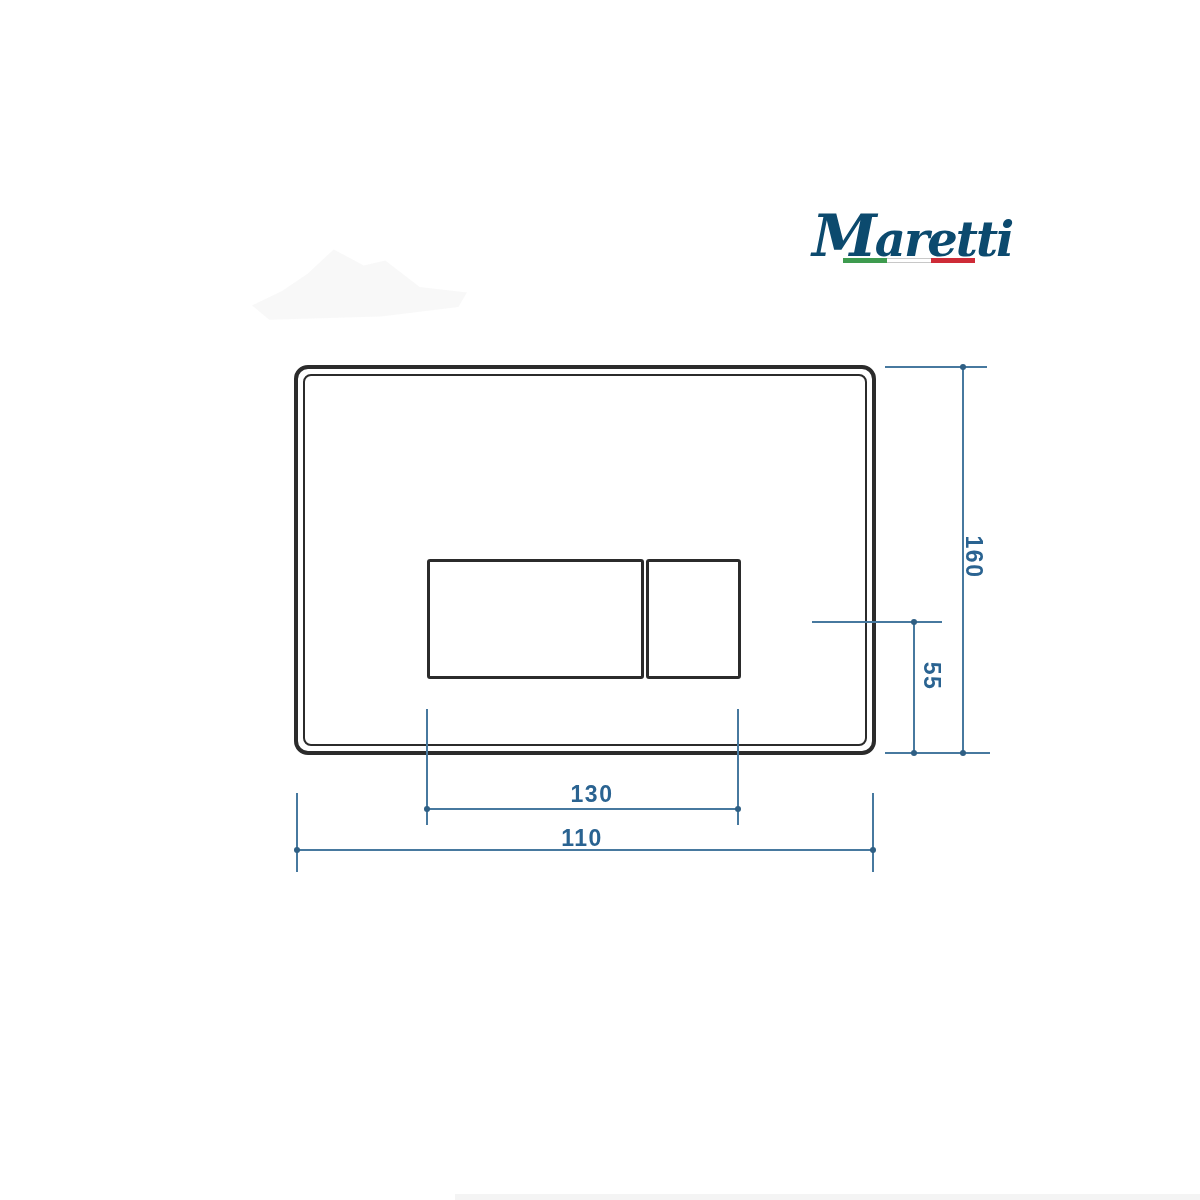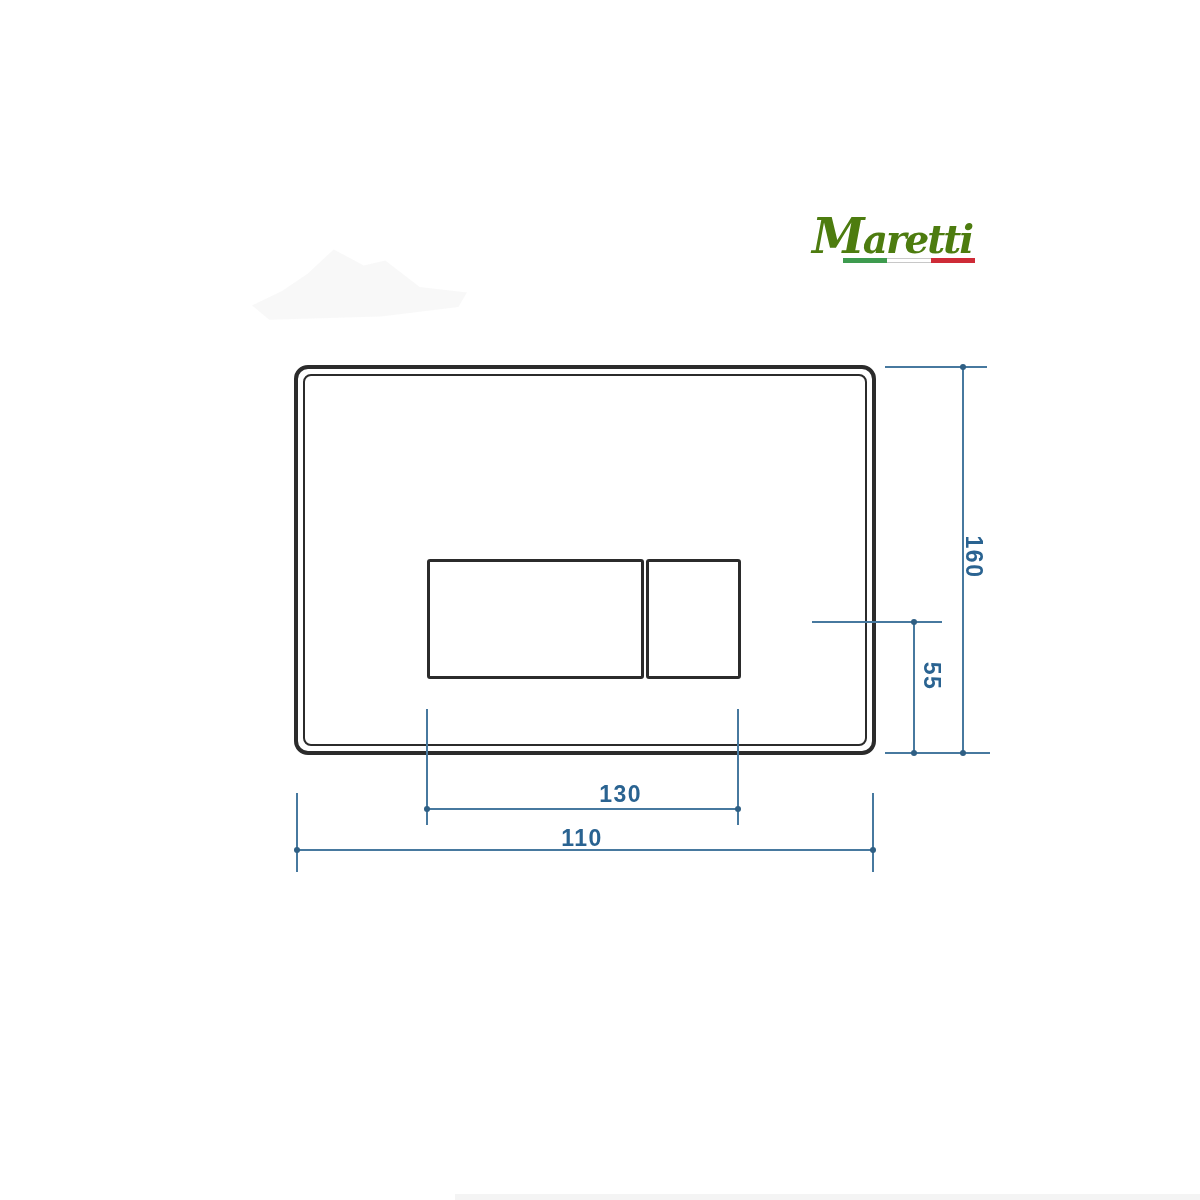--- a/index.html
+++ b/index.html
@@ -23,22 +23,22 @@
     background:#f2f2f2;opacity:.55;
     clip-path:polygon(38% 8%,52% 28%,62% 22%,78% 55%,100% 62%,96% 80%,60% 92%,8% 96%,0 78%,14% 60%,26% 38%);
   }
 
   
   .logo{position:absolute;left:812px;top:214px;width:190px;height:58px;}
   .logo-text{
     position:absolute;left:0;top:0;width:190px;
     font-family:"DejaVu Serif", serif;
     font-style:italic;font-weight:bold;
-    font-size:39px;line-height:44px;color:#4d7c0f;
-    text-align:left;letter-spacing:-2px;
+    font-size:48px;line-height:44px;color:#0c4a6e;
+    text-align:right;letter-spacing:-2px;
   }
   .logo-text::first-letter{font-size:1.22em;}
   .flag{position:absolute;left:31px;top:44px;width:132px;height:5px;display:flex;}
   .flag span{flex:1;height:100%;}
   .flag .f-green{background:#3e9b4f;}
   .flag .f-white{background:#ffffff;border-top:1px solid #c8c8c8;border-bottom:1px solid #c8c8c8;}
   .flag .f-red{background:#ce2b37;}
 
   
   .plate-outer{
@@ -99,21 +99,21 @@
   <div class="dl" style="left:913px;top:621px;width:2px;height:133px;"></div>
   <div class="dot" style="left:911px;top:619px;"></div>
   <div class="dot" style="left:911px;top:750px;"></div>
   <div class="dim-label rot90" style="left:892px;top:661px;width:80px;height:30px;">55</div>
 
   <div class="dl" style="left:426px;top:709px;width:2px;height:116px;"></div>
   <div class="dl" style="left:737px;top:709px;width:2px;height:116px;"></div>
   <div class="dl" style="left:427px;top:808px;width:312px;height:2px;"></div>
   <div class="dot" style="left:424px;top:806px;"></div>
   <div class="dot" style="left:735px;top:806px;"></div>
-  <div class="dim-label" style="left:542px;top:779px;width:100px;height:26px;text-align:right;">130</div>
+  <div class="dim-label" style="left:542px;top:779px;width:100px;height:26px;">130</div>
 
   <div class="dl" style="left:296px;top:793px;width:2px;height:79px;"></div>
   <div class="dl" style="left:872px;top:793px;width:2px;height:79px;"></div>
   <div class="dl" style="left:297px;top:849px;width:577px;height:2px;"></div>
   <div class="dot" style="left:294px;top:847px;"></div>
   <div class="dot" style="left:870px;top:847px;"></div>
   <div class="dim-label" style="left:532px;top:823px;width:100px;height:26px;">110</div>
 
   <div class="bottom-strip"></div>
 

